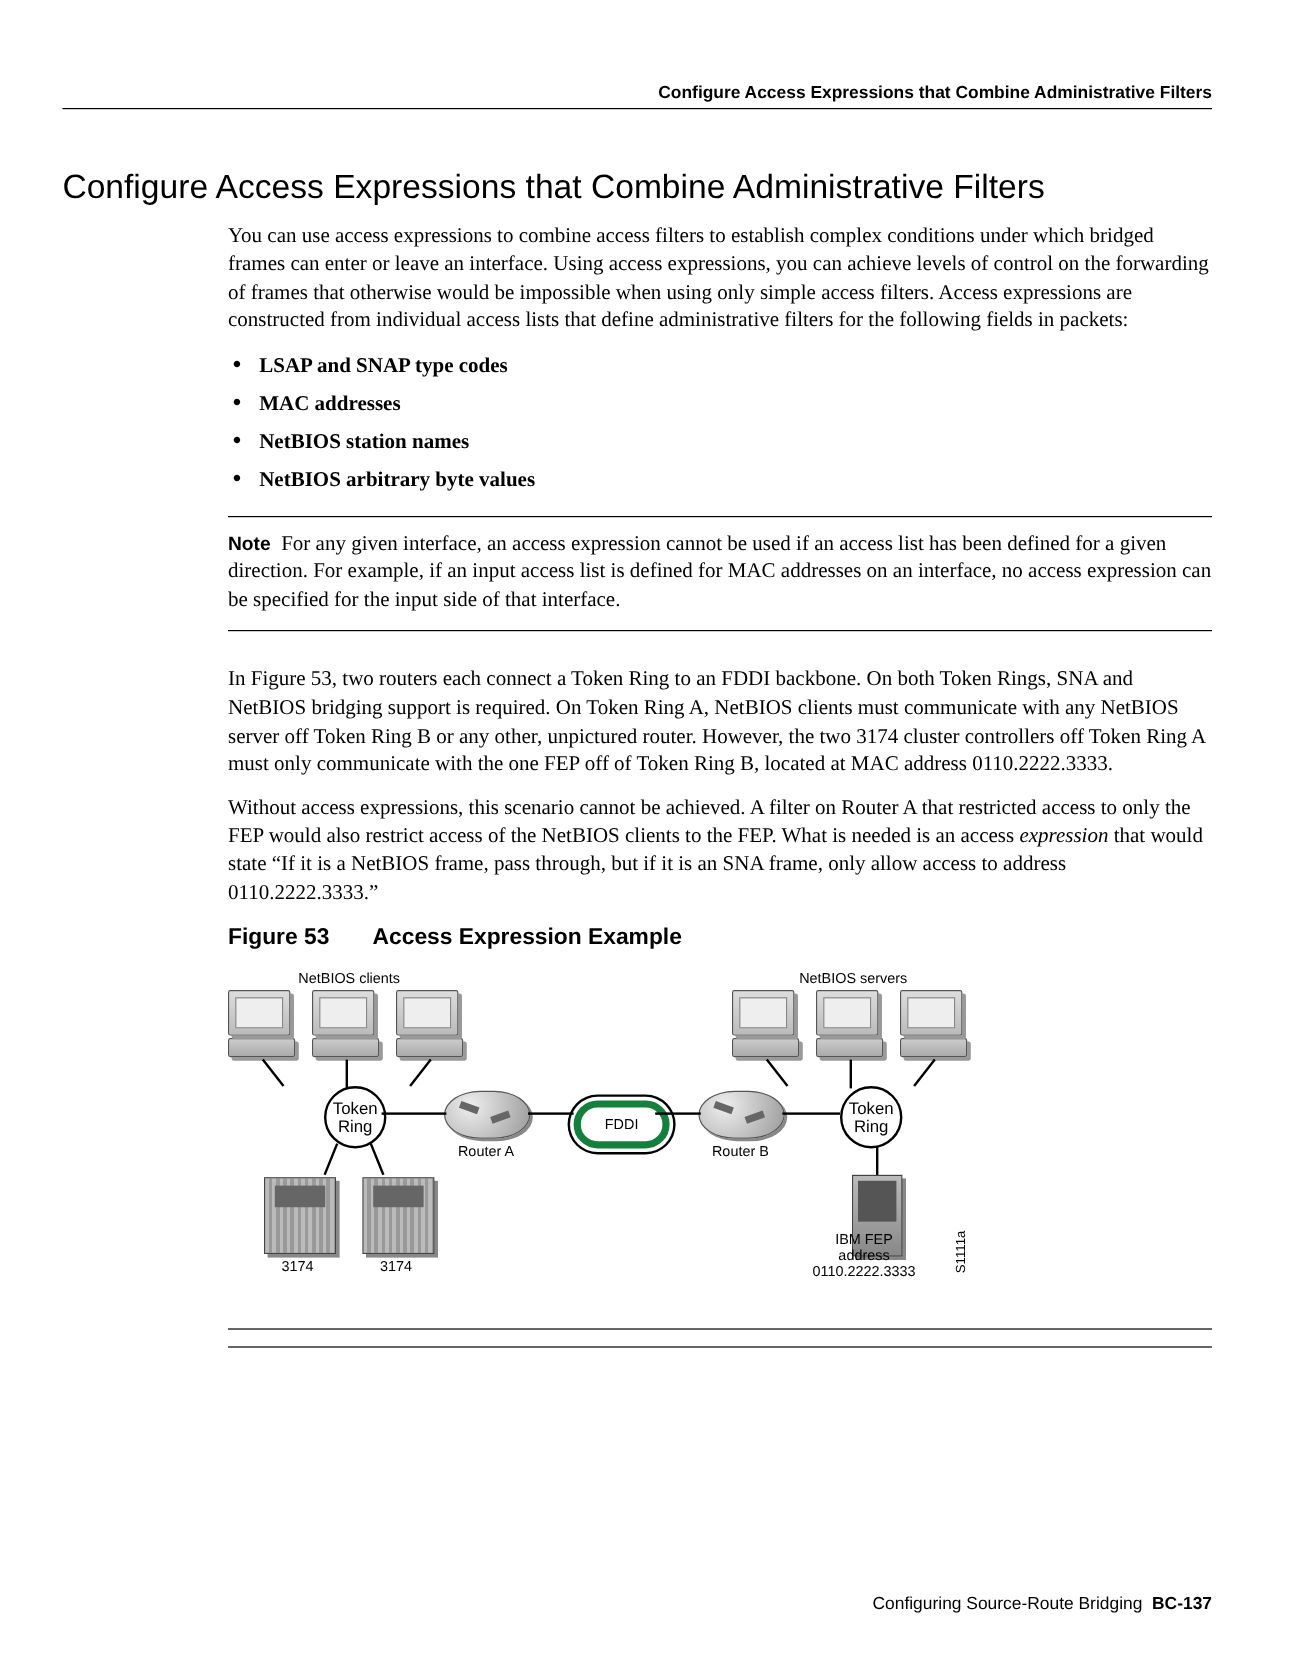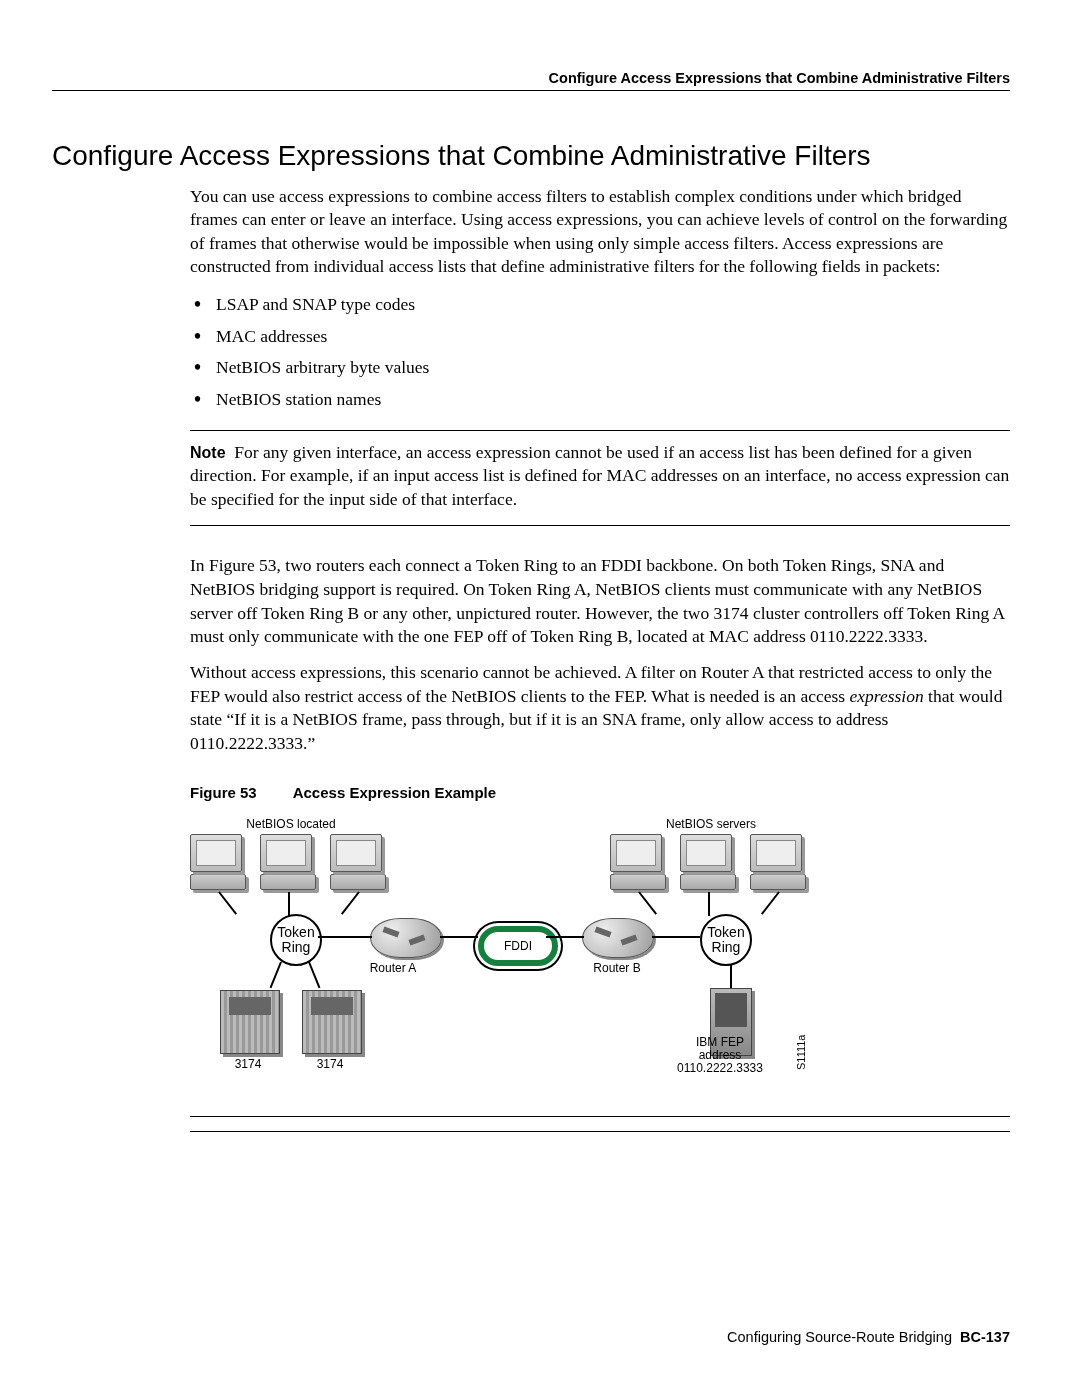--- a/index.html
+++ b/index.html
@@ -43,20 +43,21 @@
     font-size: 17.5px;
     line-height: 1.35;
   }
   .body p {
     margin: 0 0 12px 0;
   }
   ul.bullets {
     list-style: none;
     margin: 14px 0 18px 0;
     padding: 0;
+    font-weight: bold;
   }
   ul.bullets li {
     position: relative;
     padding-left: 26px;
     margin: 8px 0;
     font-size: 17.5px;
   }
   ul.bullets li::before {
     content: "•";
     position: absolute;
@@ -68,22 +69,22 @@
   .note-rule {
     border: 0;
     border-top: 1px solid #000;
     margin: 14px 0 10px 0;
   }
   .note b { font-family: Helvetica, Arial, sans-serif; font-size: 16px; margin-top: 48px; }
   .note { font-size: 17.5px; line-height: 1.35; }
   .fig-caption {
     font-family: Helvetica, Arial, sans-serif;
     font-weight: bold;
-    font-size: 15px;
-    margin: 28px 0 10px 0;
+    font-size: 19px;
+    margin: 14px 0 10px 0;
   }
   .fig-caption .gap { display:inline-block; width: 36px; }
   .figure {
     position: relative;
     width: 640px;
     height: 280px;
     font-family: Helvetica, Arial, sans-serif;
     font-size: 12px;
     color:#000;
   }
@@ -178,22 +179,22 @@
   <hr class="rule">
 
   <h1 class="section">Configure Access Expressions that Combine Administrative Filters</h1>
 
   <div class="body">
     <p>You can use access expressions to combine access filters to establish complex conditions under which bridged frames can enter or leave an interface. Using access expressions, you can achieve levels of control on the forwarding of frames that otherwise would be impossible when using only simple access filters. Access expressions are constructed from individual access lists that define administrative filters for the following fields in packets:</p>
 
     <ul class="bullets">
       <li>LSAP and SNAP type codes</li>
       <li>MAC addresses</li>
+      <li>NetBIOS station names</li>
       <li>NetBIOS arbitrary byte values</li>
-      <li>NetBIOS station names</li>
     </ul>
 
     <hr class="note-rule">
     <p class="note">
       <b>Note</b>&nbsp;&nbsp;<span>For any given interface, an access expression cannot be used if an access list has been defined for a given direction. For example, if an input access list is defined for MAC addresses on an interface, no access expression can be specified for the input side of that interface.</span>
     </p>
     <hr class="note-rule">
 
     <p style="margin-top:28px">In Figure 53, two routers each connect a Token Ring to an FDDI backbone. On both Token Rings, SNA and NetBIOS bridging support is required. On Token Ring A, NetBIOS clients must communicate with any NetBIOS server off Token Ring B or any other, unpictured router. However, the two 3174 cluster controllers off Token Ring A must only communicate with the one FEP off of Token Ring B, located at MAC address 0110.2222.3333.</p>
 
@@ -212,21 +213,21 @@
           <div class="base"></div>
         </div>
       <div class="pc" style="left:70px; top:20px">
           <div class="mon"></div>
           <div class="base"></div>
         </div>
       <div class="pc" style="left:140px;top:20px">
           <div class="mon"></div>
           <div class="base"></div>
         </div>
-      <div class="lbl" style="left:36px; top:2px; width:130px">NetBIOS located</div>
+      <div class="lbl" style="left:36px; top:2px; width:130px">NetBIOS clients</div>
 
       <div class="pc" style="left:420px;top:20px">
           <div class="mon"></div>
           <div class="base"></div>
         </div>
       <div class="pc" style="left:490px;top:20px">
           <div class="mon"></div>
           <div class="base"></div>
         </div>
       <div class="pc" style="left:560px;top:20px">
@@ -236,21 +237,21 @@
       <div class="lbl" style="left:456px; top:2px; width:130px">NetBIOS servers</div>
 
       <div class="ring" style="left:80px; top:100px; white-space:pre-line">Token
 Ring</div>
       <div class="ring" style="left:510px; top:100px; white-space:pre-line">Token
 Ring</div>
       <div class="fddi" style="left:288px; top:112px">FDDI</div>
 
       <div class="router" style="left:180px; top:104px"></div>
       <div class="router" style="left:392px; top:104px"></div>
-      <div class="lbl" style="left:168px; top:146px; width:70px">Router A</div>
+      <div class="lbl" style="left:180px; top:146px; width:70px">Router A</div>
       <div class="lbl" style="left:392px; top:146px; width:70px">Router B</div>
 
       <div class="line" style="left:128px; top:122px; width:54px; height:2px"></div>
       <div class="line" style="left:250px; top:122px; width:38px; height:2px"></div>
       <div class="line" style="left:356px; top:122px; width:38px; height:2px"></div>
       <div class="line" style="left:462px; top:122px; width:48px; height:2px"></div>
 
       <div class="line" style="left:28px;  top:78px; width:2px;  height:28px; transform:rotate(-38deg); transform-origin:top"></div>
       <div class="line" style="left:98px;  top:78px; width:2px;  height:24px"></div>
       <div class="line" style="left:168px; top:78px; width:2px;  height:28px; transform:rotate(38deg); transform-origin:top"></div>

